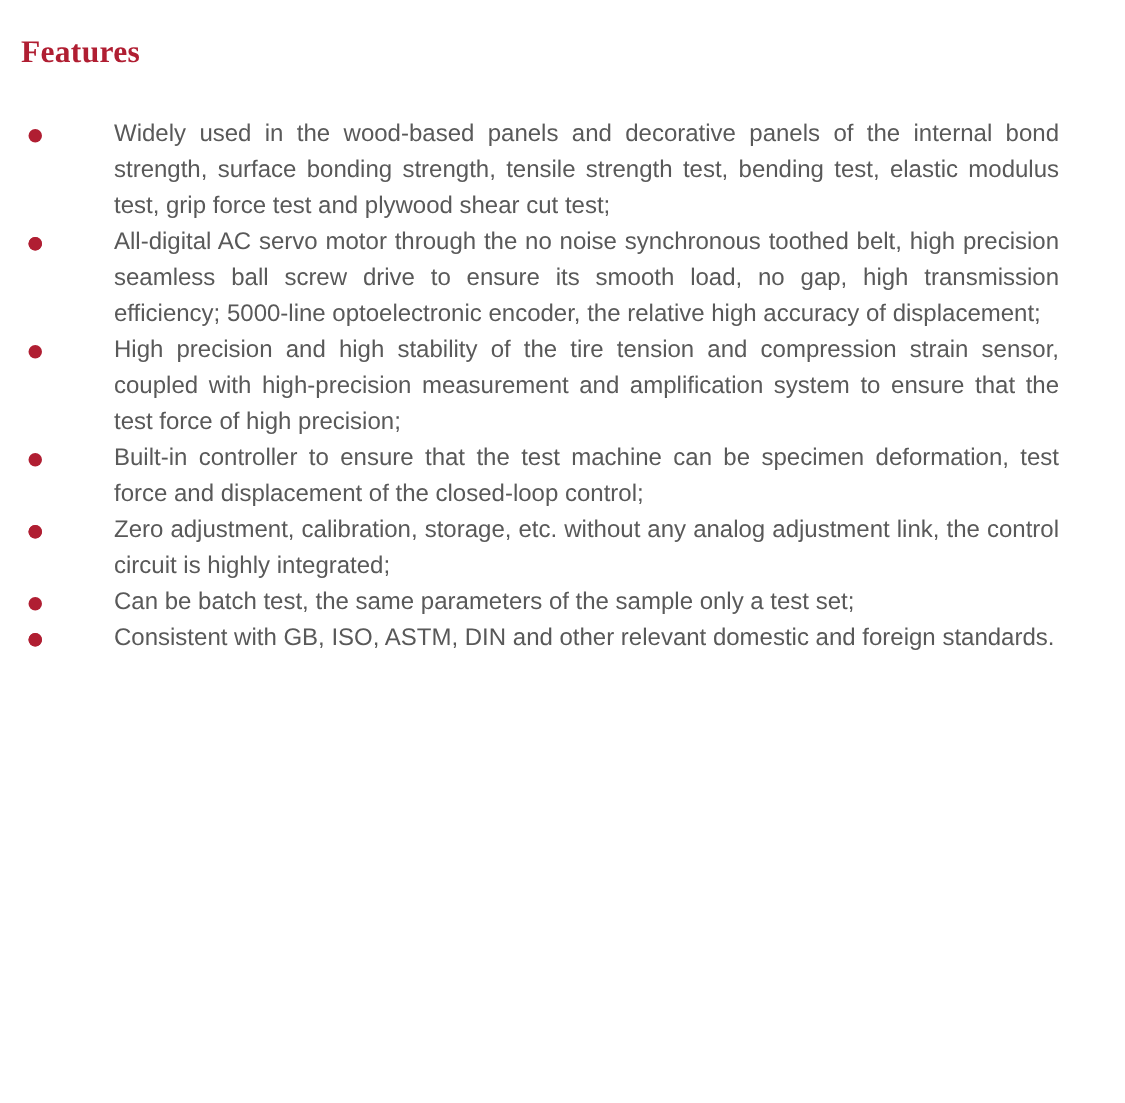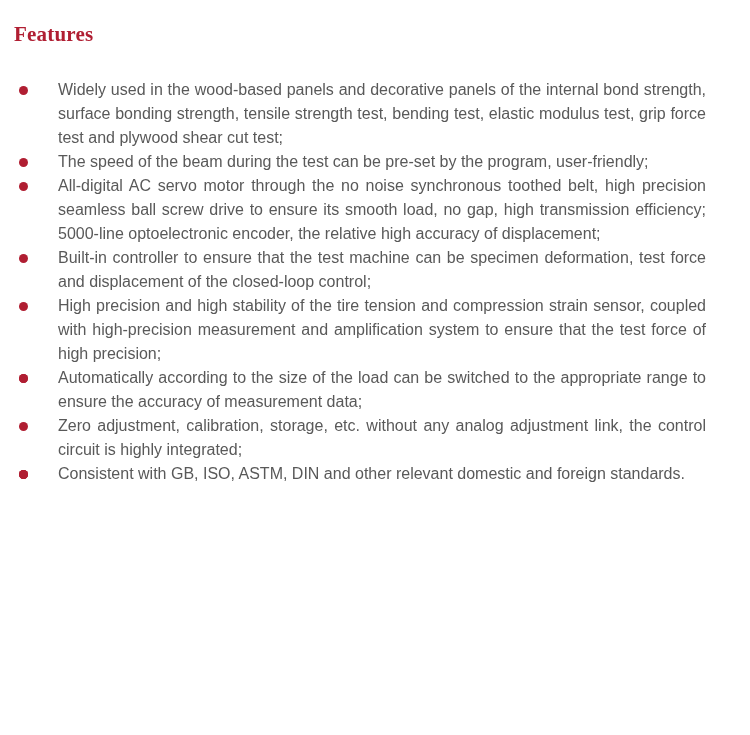--- a/index.html
+++ b/index.html
@@ -28,21 +28,21 @@
     margin: 22px 0 0 14px;
     letter-spacing: 0.2px;
   }
   .features-list {
     list-style: none;
     margin: 32px 0 0 0;
     padding: 0;
   }
   .feature-item {
     position: relative;
-    padding-left: 58px;
+    padding-left: 76px;
     padding-right: 18px;
     text-align: justify;
     font-size: 16px;
     line-height: 24px;
     color: var(--body-text, #595959);
   }
   .bullet-dot {
     position: absolute;
     left: 19px;
     top: 8px;
@@ -59,57 +59,53 @@
   <h1 class="features-heading">Features</h1>
 
   <ul class="features-list">
   <li class="feature-item">
     <span class="bullet-dot"></span>
     <span class="item-text">Widely used in the wood-based panels and decorative panels of the internal bond strength, surface bonding strength, tensile strength test, bending test, elastic modulus test, grip force test and plywood shear cut test;</span>
   </li>
 
   <li class="feature-item">
     <span class="bullet-dot"></span>
-    <span class="item-text">The speed of the beam during the test can be pre-set by the program, user-friendly;</span>
   </li>
 
 
   <li class="feature-item">
     <span class="bullet-dot"></span>
     <span class="item-text">All-digital AC servo motor through the no noise synchronous toothed belt, high precision seamless ball screw drive to ensure its smooth load, no gap, high transmission efficiency; 5000-line optoelectronic encoder, the relative high accuracy of displacement;</span>
   </li>
 
   <li class="feature-item">
     <span class="bullet-dot"></span>
-    <span class="item-text">Built-in controller to ensure that the test machine can be specimen deformation, test force and displacement of the closed-loop control;</span>
+    <span class="item-text">High precision and high stability of the tire tension and compression strain sensor, coupled with high-precision measurement and amplification system to ensure that the test force of high precision;</span>
   </li>
 
   <li class="feature-item">
     <span class="bullet-dot"></span>
-    <span class="item-text">High precision and high stability of the tire tension and compression strain sensor, coupled with high-precision measurement and amplification system to ensure that the test force of high precision;</span>
+    <span class="item-text">Built-in controller to ensure that the test machine can be specimen deformation, test force and displacement of the closed-loop control;</span>
   </li>
 
   <li class="feature-item">
     <span class="bullet-dot"></span>
   </li>
 
-  <li class="feature-item">
-    <span class="bullet-dot"></span>
-    <span class="item-text">Automatically according to the size of the load can be switched to the appropriate range to ensure the accuracy of measurement data;</span>
-  </li>
 
   <li class="feature-item">
     <span class="bullet-dot"></span>
     <span class="item-text">Zero adjustment, calibration, storage, etc. without any analog adjustment link, the control circuit is highly integrated;</span>
   </li>
 
 
 
   <li class="feature-item">
     <span class="bullet-dot"></span>
+    <span class="item-text">Can be batch test, the same parameters of the sample only a test set;</span>
   </li>
 
   <li class="feature-item">
     <span class="bullet-dot"></span>
   </li>
 
   <li class="feature-item">
     <span class="bullet-dot"></span>
     <span class="item-text">Consistent with GB, ISO, ASTM, DIN and other relevant domestic and foreign standards.</span>
   </li>

